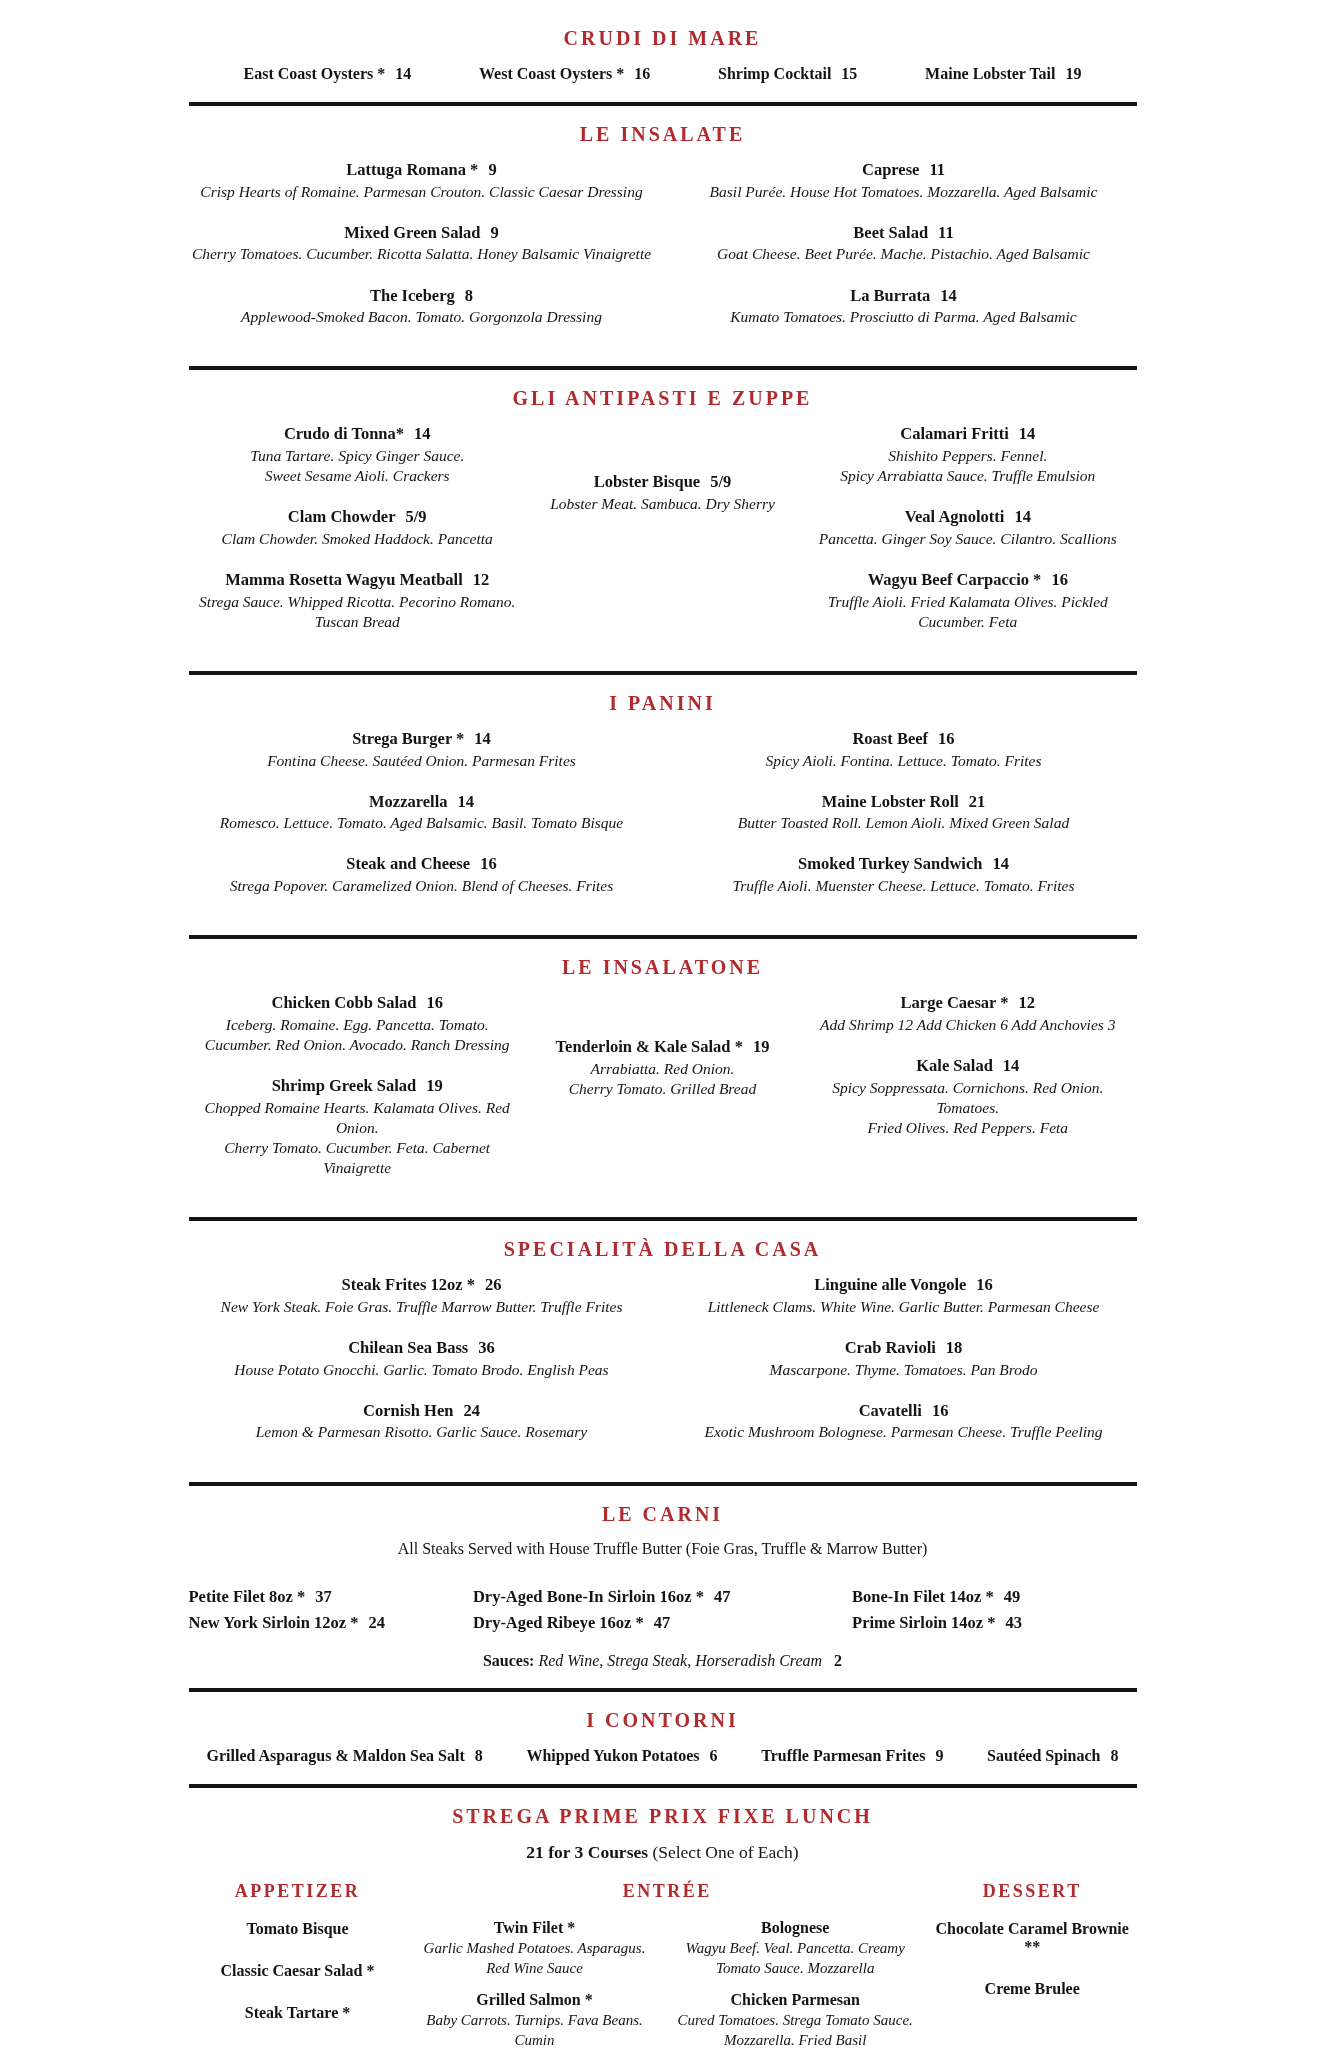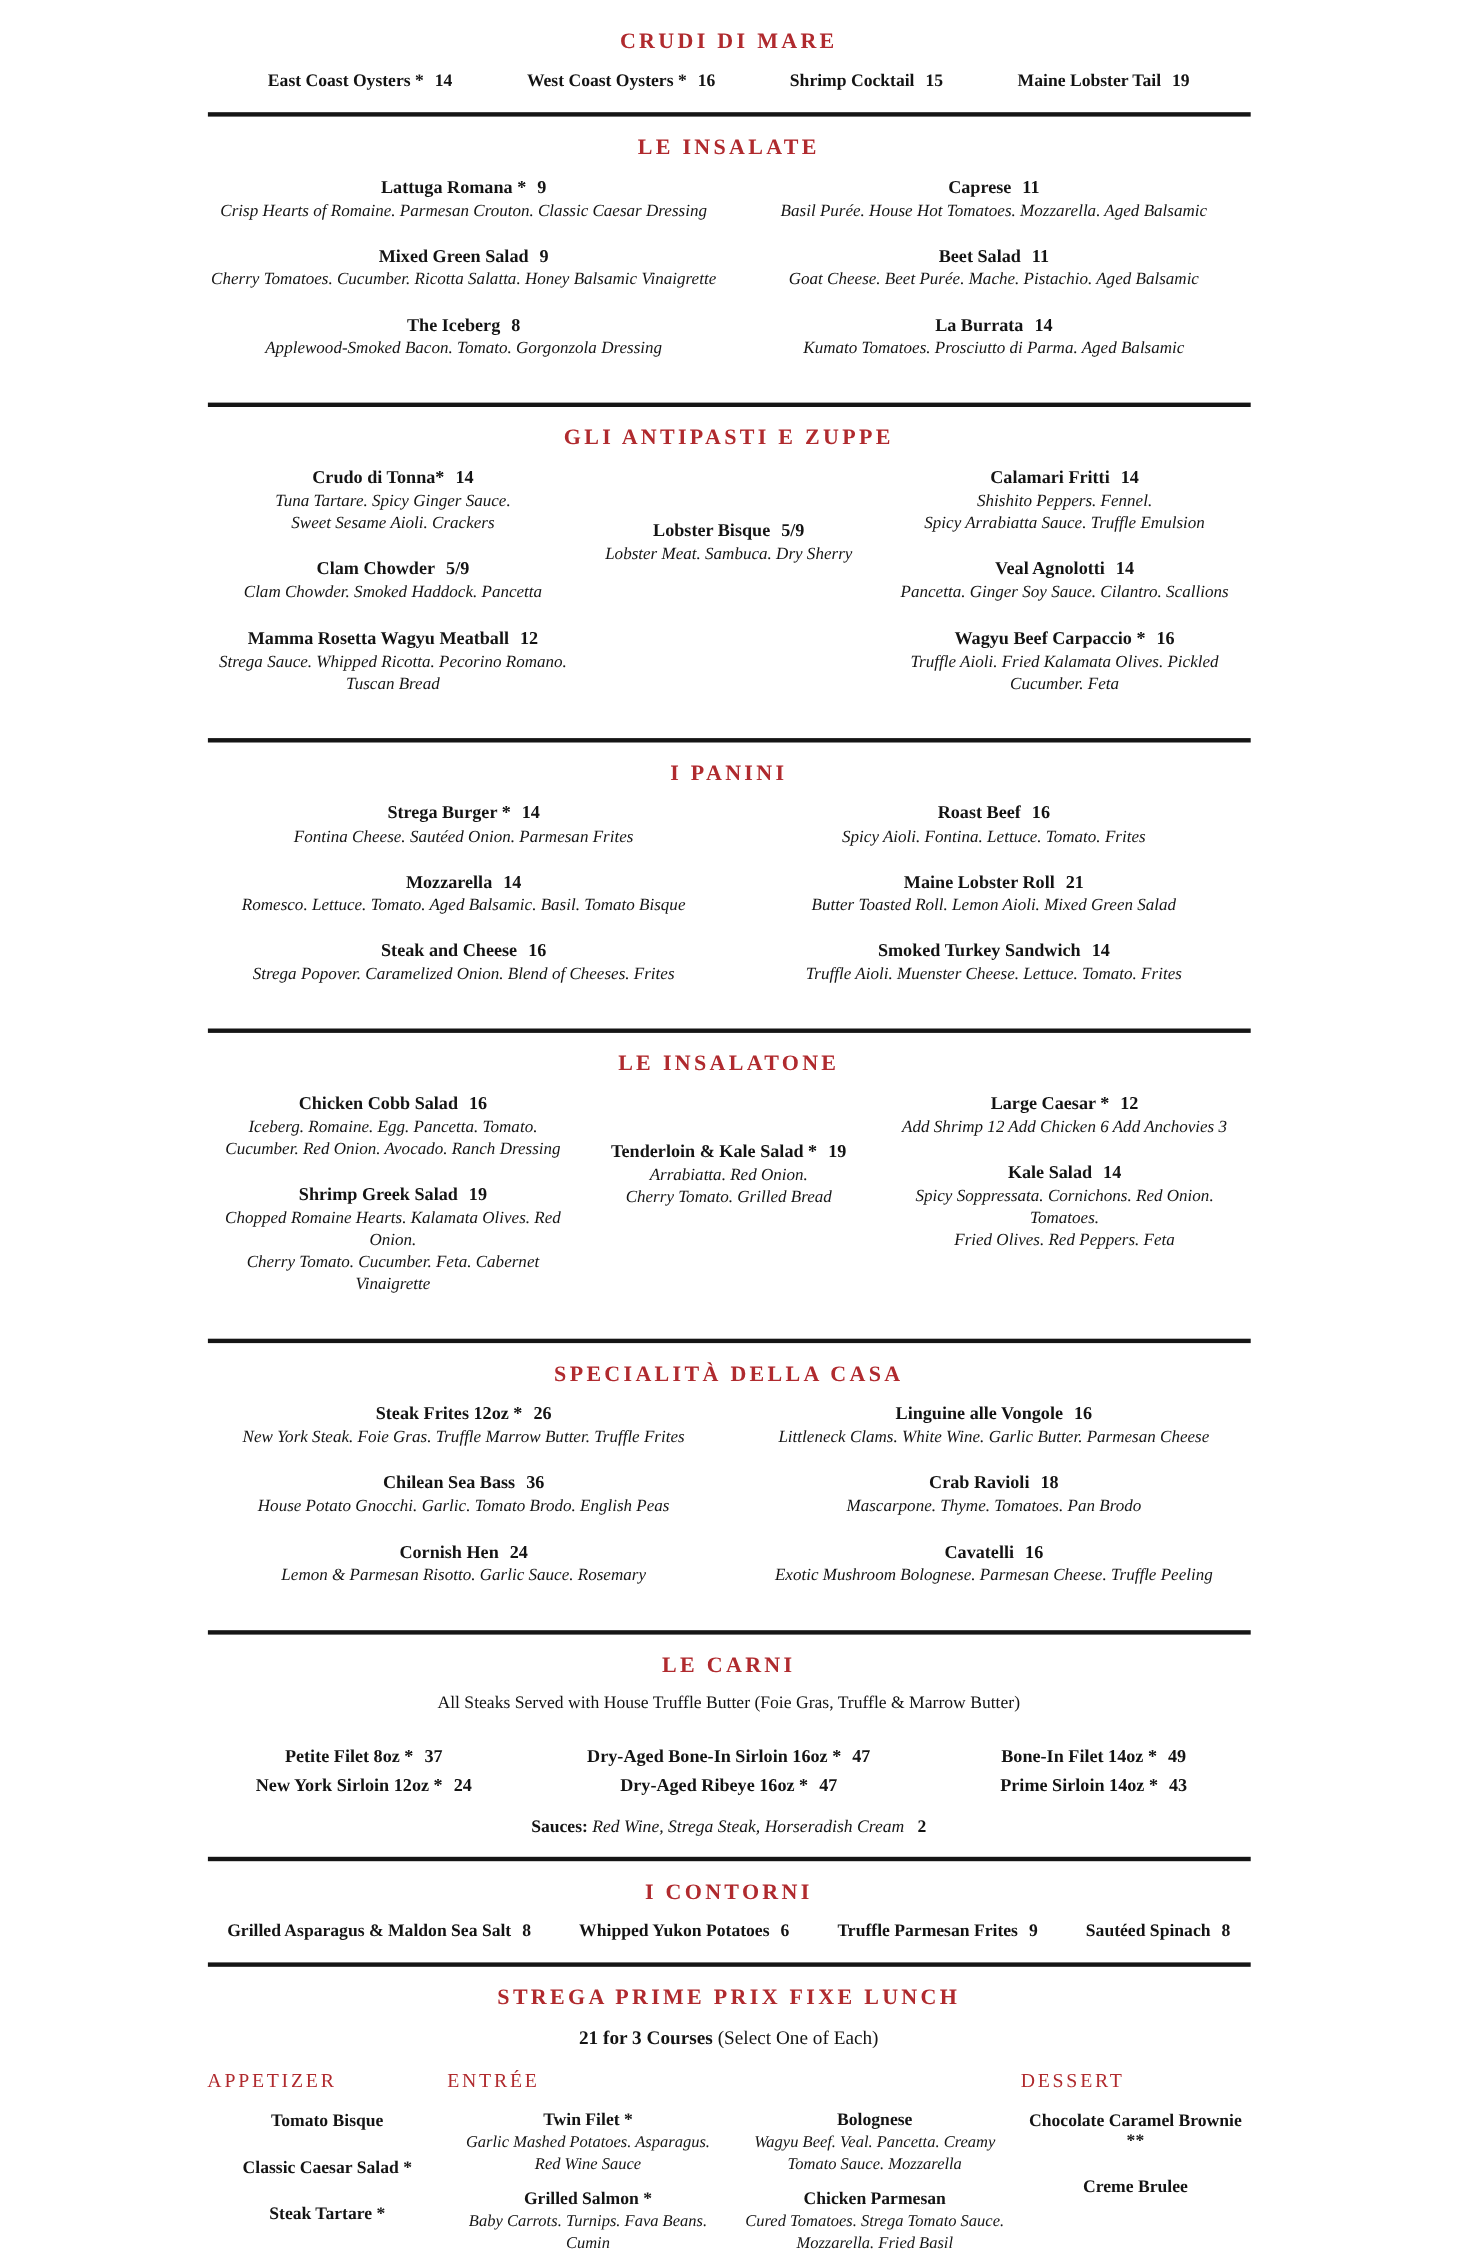--- a/index.html
+++ b/index.html
@@ -21,34 +21,34 @@
   .pr { margin-left: 10px; }
   .ds { font-style: italic; font-size: 15.5px; line-height: 1.3; margin-top: 1px; white-space: pre-line; }
   .inline-row { display: flex; justify-content: space-between; padding: 0 55px; margin-top: 2px; }
   .inline-row .nm { font-size: 16px; }
   .two-col { display: grid; grid-template-columns: 1fr 1fr; column-gap: 30px; gap: 16px; }
   .three-col { display: grid; grid-template-columns: 1.05fr 0.85fr 1.05fr; align-items: start; }
   .three-col .mid .item { margin-top: 48px; }
   .insalatone-grid .mid .item { margin-top: 44px; }
   .carni-sub { text-align: center; font-size: 16px; margin: 2px 0 26px; }
   .carni-grid { display: grid; grid-template-columns: 30% 40% 30%; }
-  .carni-col { text-align: center; }
+  .carni-col { }
   .carni-line { font-weight: bold; font-size: 16.5px; line-height: 1.6; }
   .sauces { text-align: center; margin-top: 16px; font-size: 16px; }
   .sauces .lbl { font-weight: bold; }
   .sauces .lst { font-style: italic; }
   .sauces .p2 { font-weight: bold; margin-left: 8px; }
   .contorni-row { display: flex; justify-content: space-between; padding: 0 18px; margin-top: 6px; }
   .contorni-row .nm { font-size: 16px; }
   .deal { text-align: center; font-size: 17.5px; margin: 0 0 18px; }
   .deal b { font-weight: bold; }
   .pf { display: grid; grid-template-columns: 23% 27% 28% 22%; }
   .pf-h {
-    grid-row: 1; text-align: left; color: var(--accent);
-    font-weight: normal; font-size: 18px; letter-spacing: 2.5px;
+    grid-row: 1; text-align: center; color: var(--accent);
+    font-weight: bold; font-size: 18px; letter-spacing: 2.5px;
   }
   .gc1 { grid-column: 1; } .gc23 { grid-column: 2 / span 2; } .gc4 { grid-column: 4; }
   .pf-col { grid-row: 2; text-align: center; }
   .pf .item { margin-bottom: 12px; }
   .pf .nm { font-size: 16px; }
   .pf .ds { font-size: 15px; }
   .pf-solo { font-weight: bold; font-size: 16px; margin-top: 24px; }
   .pf-solo.first { margin-top: 18px; }
   .pf-col.ent .item:first-child { margin-top: 16px; }
   .disclaimers { text-align: center; margin-top: 18px; font-family: "Liberation Sans", sans-serif; font-size: 13px; line-height: 1.5; color: #1a1a1a; }

